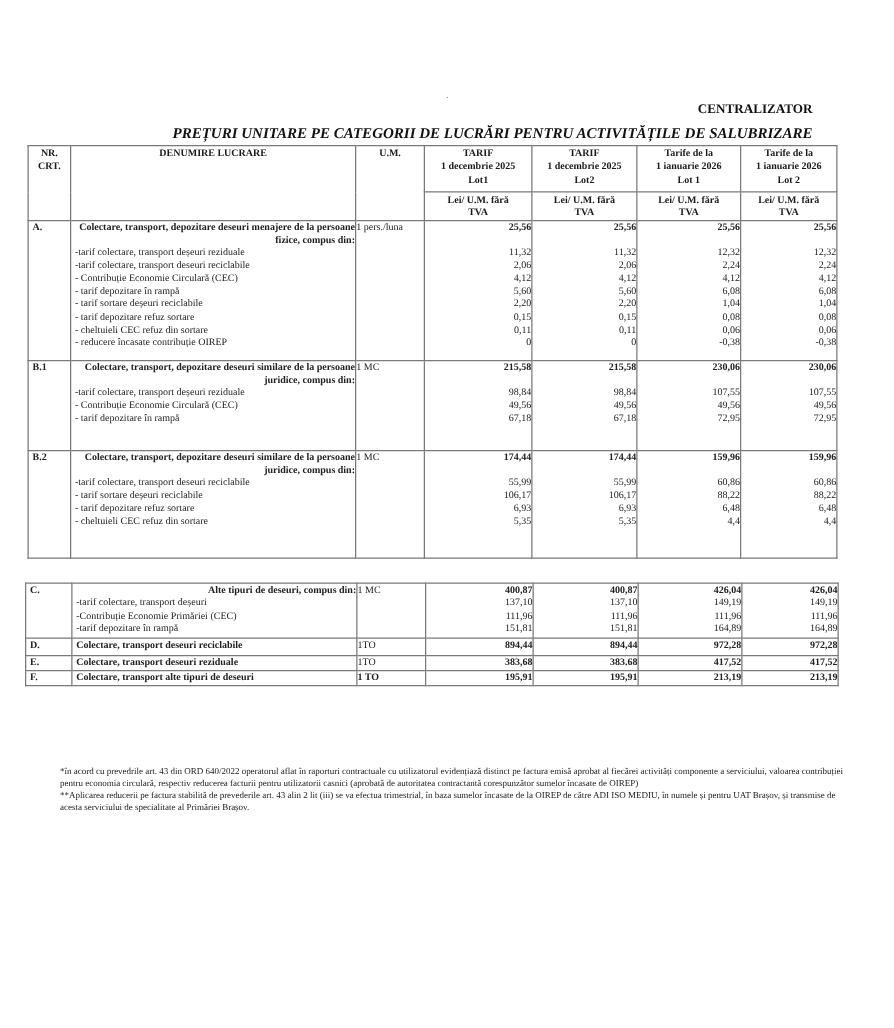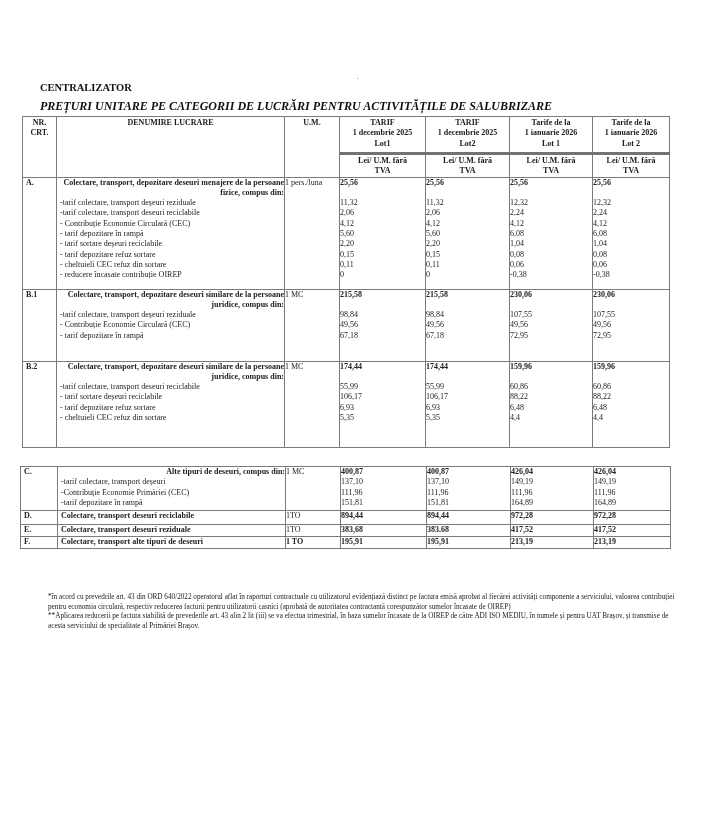--- a/index.html
+++ b/index.html
@@ -1,36 +1,36 @@
 <!DOCTYPE html>
 <html><head>
 <meta charset="utf-8">
 <style>
   html, body { margin:0; padding:0; background:#ffffff; }
   body { width:715px; height:822px; position:relative; overflow:hidden;
          font-family:"Liberation Serif", "DejaVu Serif", serif; color:#222; }
   .dot { position:absolute; left:357px; top:74px; font-size:6px; line-height:6px; }
-  .title { position:absolute; left:0; width:650px; text-align:left; font-weight:bold; color:#111;padding-left:40px; }
+  .title { position:absolute; left:0; width:650px; text-align:right; font-weight:bold; color:#111; }
   .t1 { top:82px; font-size:10.5px; }
   .t2 { top:99px; font-size:12px;font-style:italic; }
   table { position:absolute; border-collapse:collapse; table-layout:fixed; font-size:8px; line-height:10.3px; }
   td, th { border:1px solid #7a7a7a; padding:0; vertical-align:top; }
   #tbl1 { left:22px; top:116px; width:647px; }
   #tbl2 { left:20px; top:466px; width:650px; }
   th { font-weight:bold; text-align:center; padding-top:1px; color:#1a1a1a; }
-  .hdr-sub { border-top:3px solid #737373;margin-top:16px; }
+  .hdr-sub { border-top:1px solid #737373;margin-top:16px; }
   .nr { padding-left:3px; font-weight:bold; }
   .den { padding-left:3px; }
   .den b { font-weight:bold;text-align:right; }
   .um { }
-  .num { text-align:left; }
+  .num { text-align:right; }
   .num .tot { font-weight:bold; }
   .comp { display:block; }
   .bold-row td { font-weight:bold; }
-  .notes { position:absolute; left:48px; top:593px; width:630px; font-size:7.2px; line-height:9.6px; color:#222; }
+  .notes { position:absolute; left:48px; top:613px; width:630px; font-size:7.2px; line-height:9.6px; color:#222; }
   .notes p { margin:0; }
 </style>
 </head>
 <body>
 
 <div class="dot">.</div>
 <div class="title t1">CENTRALIZATOR</div>
 <div class="title t2">PREȚURI UNITARE PE CATEGORII DE LUCRĂRI PENTRU ACTIVITĂȚILE DE SALUBRIZARE</div>
 
 <table id="tbl1">

